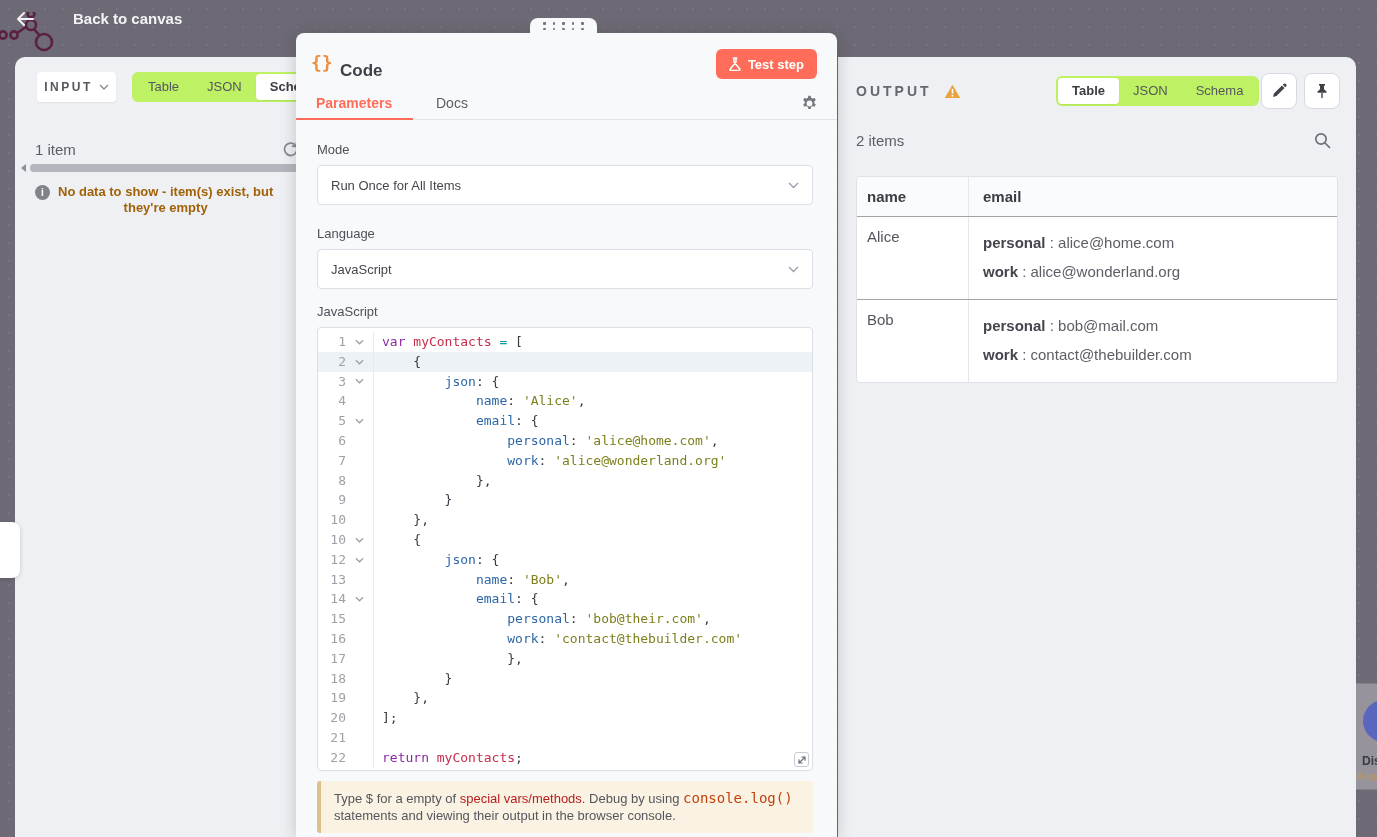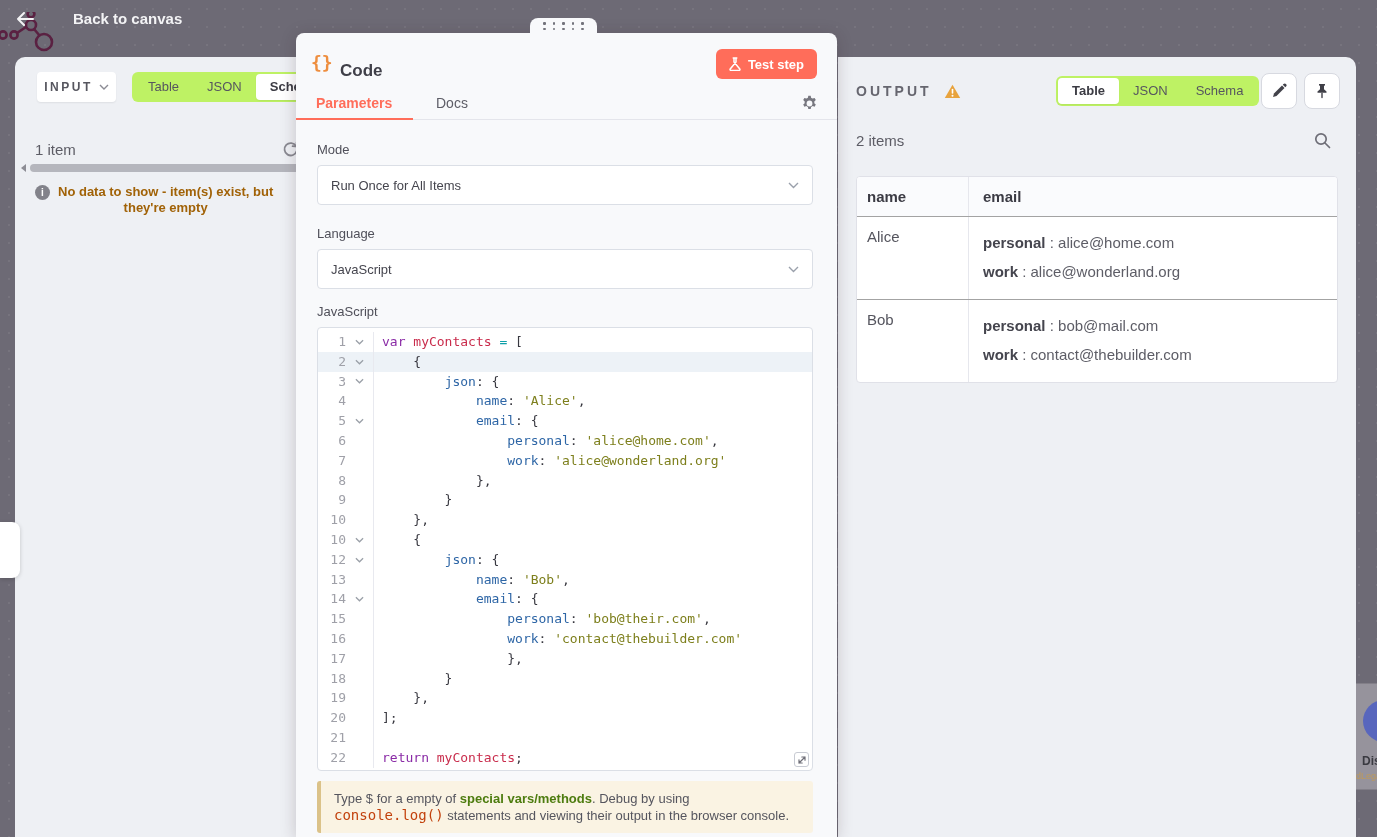--- a/index.html
+++ b/index.html
@@ -94,21 +94,21 @@
   .cm-row.active { background:#edf2f7; }
   .cm-gut { flex:0 0 56px; display:flex; border-right:1px solid #e8e9ef; }
   .cm-num { width:28px; text-align:right; color:#9fa0a8; }
   .cm-fold { width:26px; display:flex; align-items:center; justify-content:center; cursor:pointer; }
   .cm-code { white-space:pre; padding-left:8px; color:#383840; }
   .tk-kw{color:#8a2ba6;} .tk-vr{color:#c92c4c;} .tk-op{color:#0e9fa8;}
   .tk-pr{color:#2e66a6;} .tk-st{color:#7d7f1c;} .tk-pu,.tk-pl{color:#383840;}
   .resize-h { position:absolute; right:3px; bottom:3px; width:15px; height:15px; background:#fff; border:1px solid #c8cbd3; border-radius:3px; display:flex; align-items:center; justify-content:center; cursor:nwse-resize; }
 
   .hint { margin-top:10px; background:#faf3e3; border-left:4px solid #dbc289; border-radius:3px; padding:9px 13px; font-size:13px; color:#55555e; line-height:17px; }
-  .hint a { color:#4d7c0f; font-weight:700; text-decoration:none; cursor:pointer;margin-top:44px; }
+  .hint a { color:#b91c1c; font-weight:400; text-decoration:none; cursor:pointer;margin-top:44px; }
   .hint code { font-family:"DejaVu Sans Mono", monospace; font-size:14px; color:#c2410c; }
 </style>
 </head>
 <body>
 
 <div class="screen">
 
   <div class="back">
     <svg width="18" height="14" viewBox="0 0 18 14">
         <path d="M8 1 L2 7 L8 13 M2 7 H17" stroke="#f3f3f5" stroke-width="2" fill="none" stroke-linecap="round" stroke-linejoin="round"></path>

